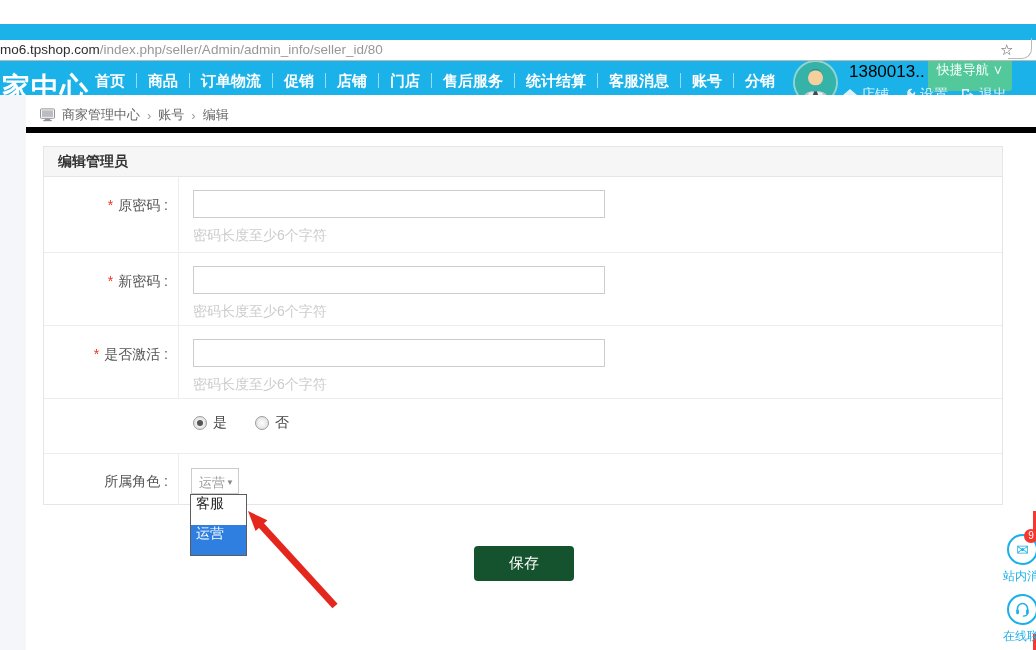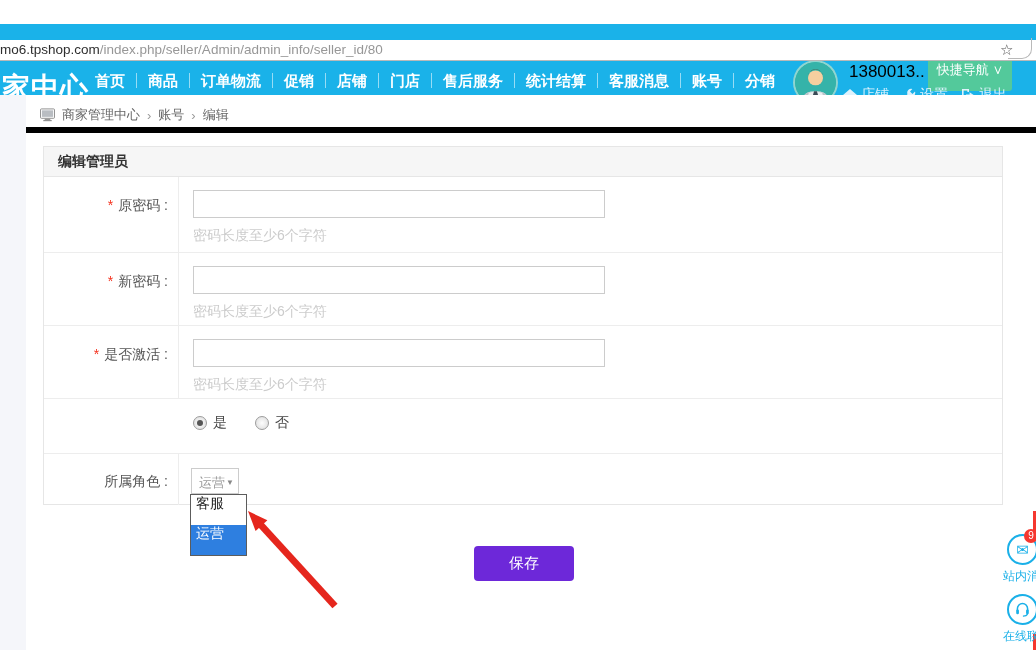--- a/index.html
+++ b/index.html
@@ -71,21 +71,21 @@
   .select-value { position:absolute; left:7px; top:5px; font-size:13px; color:#999; }
   .select-caret { position:absolute; right:4px; top:9px; font-size:8px; color:#888; }
 
   
   .dropdown { position:absolute; left:190px; top:494px; width:57px; background:#fff;
               border:1px solid #5c5c5c; z-index:6; }
   .dd-option { height:30px; line-height:17px; font-size:14px; color:#1d1d1d; padding-left:5px; cursor:pointer; }
   .dd-option.selected { background:#2e7fe0; color:#fff; }
 
   .save-btn { position:absolute; left:474px; top:546px; width:100px; height:35px;
-              background:#6d28d9; border:none; border-radius:4px; color:#fff; font-size:15px;
+              background:#14532d; border:none; border-radius:4px; color:#fff; font-size:15px;
               cursor:pointer; font-family:"Liberation Sans", sans-serif; }
 
   .arrow-svg { position:absolute; left:232px; top:502px; width:115px; height:112px; z-index:7; pointer-events:none; }
 
   
   .red-sliver { position:absolute; background:#f5372f; width:3px; z-index:1; }
   .rs1 { left:1033px; top:511px; height:22px; }
   .rs2 { left:1033px; top:634px; height:16px; }
   .fl-circle { position:absolute; width:31px; height:31px; border-radius:50%;
                border:2px solid #1ab0e8; background:#fff; z-index:2; cursor:pointer;

